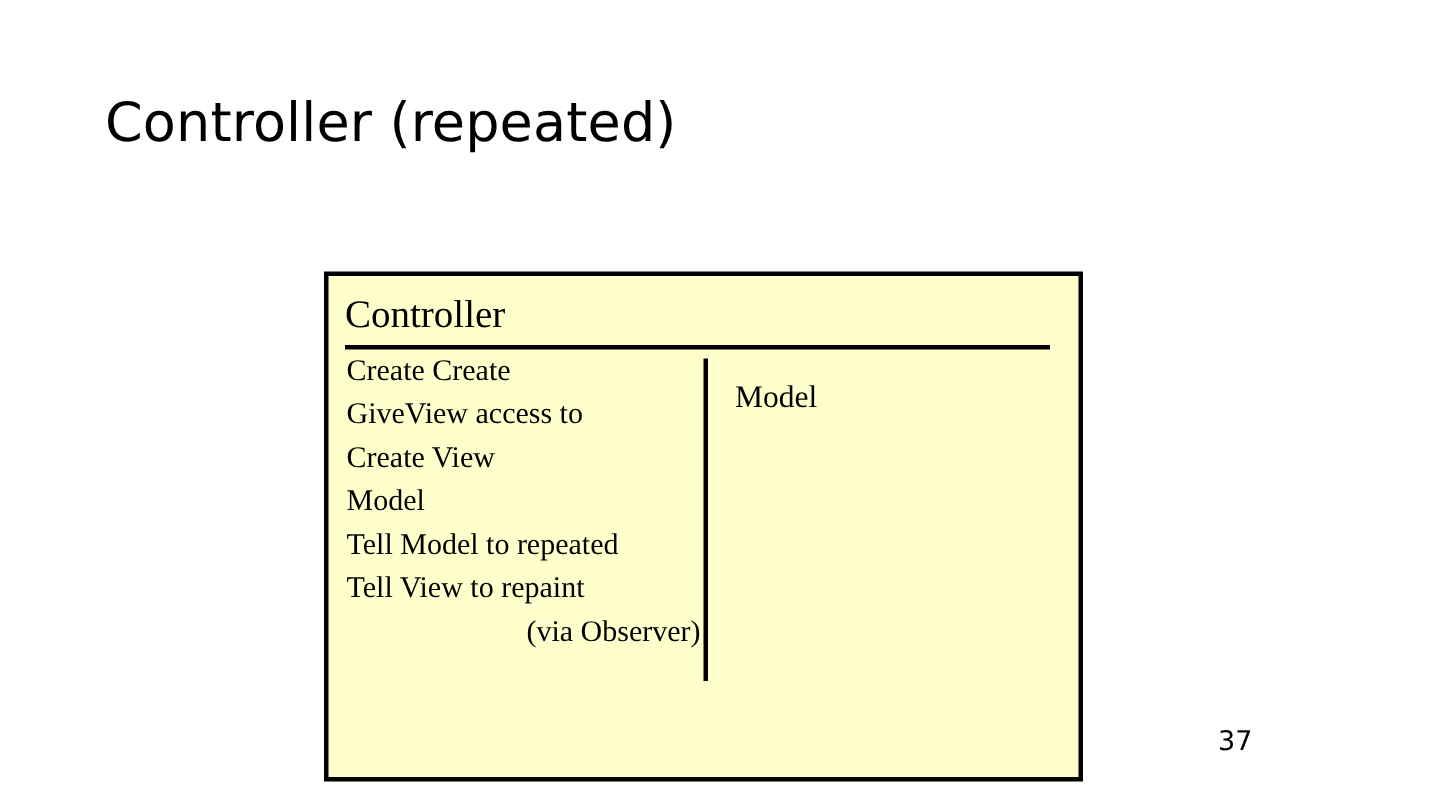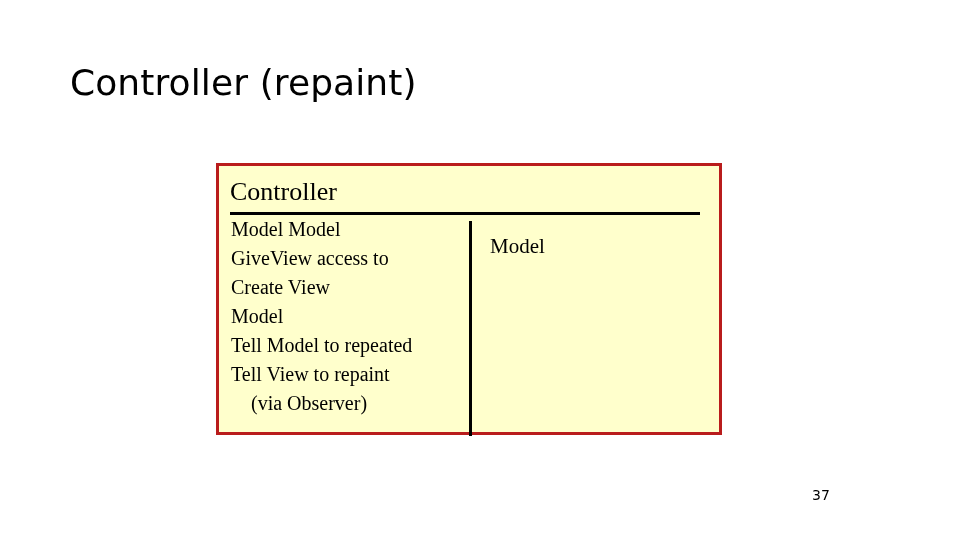--- a/index.html
+++ b/index.html
@@ -38,26 +38,26 @@
     line-height: 46px;
     color: #000000;
     letter-spacing: 0.1px;
     white-space: nowrap;
   }
 
   
   .uml-box {
     position: absolute;
     left: 216px;
-    top: 163px;
+    top: 181px;
     width: 506px;
-    height: 272px;
+    height: 340px;
     box-sizing: border-box;
     background: #ffffcc;
-    border: 3px solid #b91c1c;
+    border: 3px solid #000000;
   }
 
   .uml-header {
     position: absolute;
     left: 11px;
     top: 11px;
     width: 470px;
     height: 38px;
   }
 
@@ -111,62 +111,63 @@
 
   .op-line {
     font-family: "Liberation Serif", "DejaVu Serif", serif;
     font-size: 20px;
     line-height: 29px;
     color: #000000;
     white-space: nowrap;
   }
   .op-line.indented {
     padding-left: 20px;
+    text-align: right;
   }
 
   .ref-line {
     font-family: "Liberation Serif", "DejaVu Serif", serif;
     font-size: 21px;
     line-height: 50px;
     color: #000000;
     white-space: nowrap;
   }
 
   
   .page-number {
     position: absolute;
     left: 812px;
     top: 487px;
     font-family: "DejaVu Sans", "Liberation Sans", sans-serif;
-    font-size: 14px;
+    font-size: 18px;
     line-height: 16px;
     color: #000000;
   }
 </style>
 </head>
 <body>
 
 <div class="slide">
 
-  <div class="slide-title">Controller (repaint)</div>
+  <div class="slide-title">Controller (repeated)</div>
 
   <div class="uml-box">
 
     <div class="uml-header">
       <div class="uml-header-label">Controller</div>
     </div>
 
     <div class="uml-header-rule"></div>
 
     <div class="uml-body">
 
       <div class="uml-divider"></div>
 
       <div class="col-left">
-        <div class="op-line">Model Model</div>
+        <div class="op-line">Create Create</div>
         <div class="op-line">GiveView access to</div>
         <div class="op-line">Create View</div>
         <div class="op-line">Model</div>
         <div class="op-line">Tell Model to repeated</div>
         <div class="op-line">Tell View to repaint</div>
         <div class="op-line indented">(via Observer)</div>
       </div>
 
       <div class="col-right">
         <div class="ref-line">Model</div>

